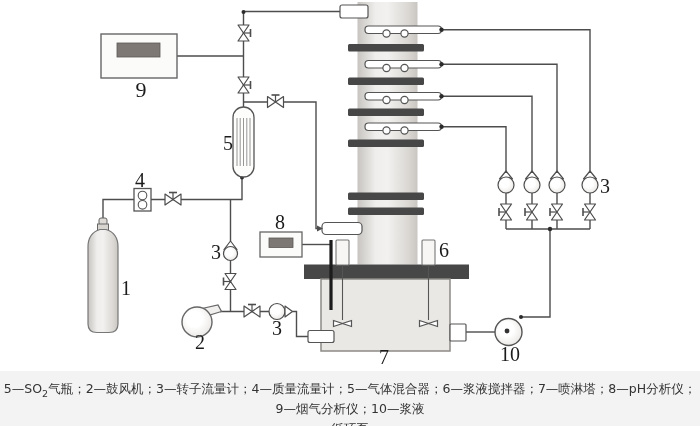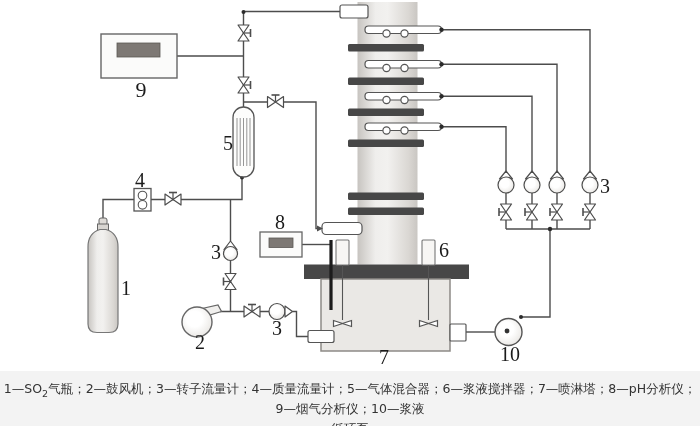--- a/index.html
+++ b/index.html
@@ -227,17 +227,17 @@
     <text class="num" x="228" y="150">5</text>
     <text class="num" x="444" y="257">6</text>
     <text class="num" x="384" y="364">7</text>
     <text class="num" x="280" y="229">8</text>
     <text class="num" x="141" y="97" style="font-size:22px">9</text>
     <text class="num" x="510" y="361">10</text>
   </g>
 </svg>
 
 <div class="caption">
-  <div><span>1—SO</span><sub>2</sub><span>气瓶；2—鼓风机；3—转子流量计；4—质量流量计；5—气体混合器；6—浆液搅拌器；7—喷淋塔；8—pH分析仪；9—烟气分析仪；10—浆液</span></div>
+  <div><span>5—SO</span><sub>2</sub><span>气瓶；2—鼓风机；3—转子流量计；4—质量流量计；5—气体混合器；6—浆液搅拌器；7—喷淋塔；8—pH分析仪；9—烟气分析仪；10—浆液</span></div>
   <div>循环泵</div>
 </div>
 
 </div>
 
 </body></html>

